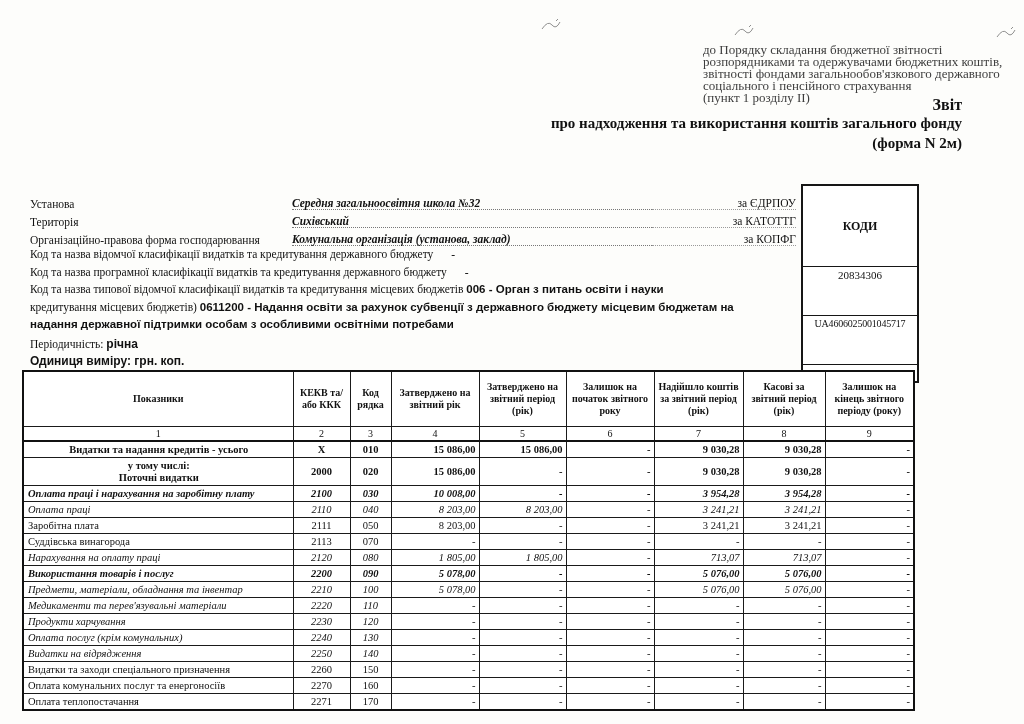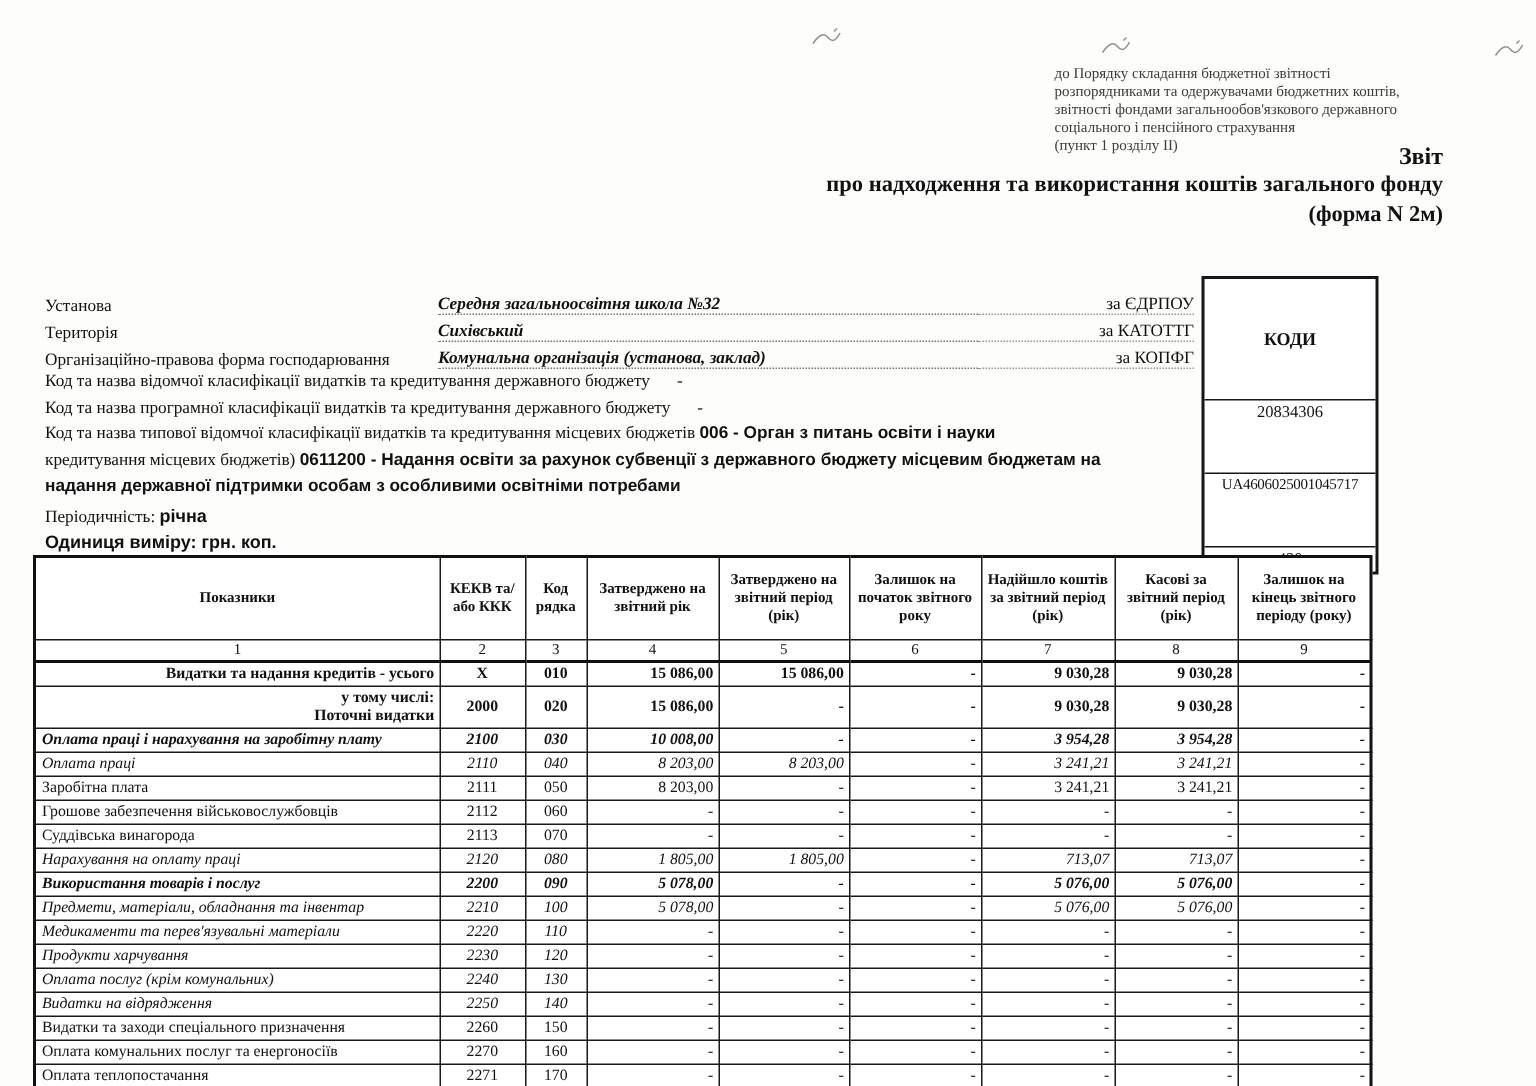--- a/index.html
+++ b/index.html
@@ -1,20 +1,20 @@
 <!DOCTYPE html>
 <html><head>
 <meta charset="utf-8">
 <style>
   html,body{margin:0;padding:0;}
   body{width:1024px;height:724px;background:#e9e9e9;font-family:"Liberation Serif", serif;}
   .page{position:relative;width:1024px;height:724px;background:#fdfdfb;overflow:hidden;color:#111;}
 
   
-  .annotation{position:absolute;left:703px;top:44px;width:268px;font-size:10px;line-height:12px;color:#3d3d3d;}
+  .annotation{position:absolute;left:703px;top:44px;width:268px;font-size:13px;line-height:12px;color:#3d3d3d;}
   .annotation div{white-space:nowrap;}
 
   
   .pen{position:absolute;opacity:.65;}
 
   
   .title-block{position:absolute;left:0;top:96px;width:962px;text-align:right;}
   .t1{font-size:16px;font-weight:bold;}
   .t2{font-size:15px;font-weight:bold;margin-top:1px;}
   .t3{font-size:15px;font-weight:bold;margin-top:3px;}
@@ -46,21 +46,21 @@
   table.report{position:absolute;left:22px;top:370px;width:891px;border-collapse:collapse;table-layout:fixed;background:#fff;}
   table.report th, table.report td{border:1.5px solid #1a1a1a;padding:0 3px;overflow:hidden;}
   table.report th{font-size:10px;font-weight:bold;line-height:12px;text-align:center;vertical-align:middle;height:50px;padding:2px;}
   tr.numrow td{height:13px;font-size:10px;text-align:center;border-bottom:2px solid #111;padding:0;}
   thead tr:first-child th{border-top:2px solid #111;}
   table.report{border:2px solid #111;}
   tbody td{height:15px;font-size:10.5px;line-height:12px;border-bottom:2px solid #1c1c1c;}
   tbody td.num{text-align:right;}
   tbody td.ctr{text-align:center;}
   tbody td.name{text-align:left;padding-left:4px;white-space:pre-line;}
-  tbody td.name.center{text-align:right;}
+  tbody td.name.center{text-align:center;}
   .em-bold{font-weight:bold;}
   .em-bold-italic{font-weight:bold;font-style:italic;}
   .em-italic{font-style:italic;}
 </style>
 </head>
 <body>
 
 <div class="page">
 
   <svg class="pen" style="left:540px;top:18px;" width="22" height="14">
@@ -231,31 +231,20 @@
           <td class="ctr em-regular">2111</td>
           <td class="ctr em-regular">050</td>
           <td class="num em-regular">8 203,00</td>
           <td class="num em-regular">-</td>
           <td class="num em-regular">-</td>
           <td class="num em-regular">3 241,21</td>
           <td class="num em-regular">3 241,21</td>
           <td class="num em-regular">-</td>
         </tr>
         <tr>
-          <td class="name em-regular">Грошове  забезпечення військовослужбовців</td>
-          <td class="ctr em-regular">2112</td>
-          <td class="ctr em-regular">060</td>
-          <td class="num em-regular">-</td>
-          <td class="num em-regular">-</td>
-          <td class="num em-regular">-</td>
-          <td class="num em-regular">-</td>
-          <td class="num em-regular">-</td>
-          <td class="num em-regular">-</td>
-        </tr>
-        <tr>
           <td class="name em-regular">Суддівська винагорода</td>
           <td class="ctr em-regular">2113</td>
           <td class="ctr em-regular">070</td>
           <td class="num em-regular">-</td>
           <td class="num em-regular">-</td>
           <td class="num em-regular">-</td>
           <td class="num em-regular">-</td>
           <td class="num em-regular">-</td>
           <td class="num em-regular">-</td>
         </tr>

